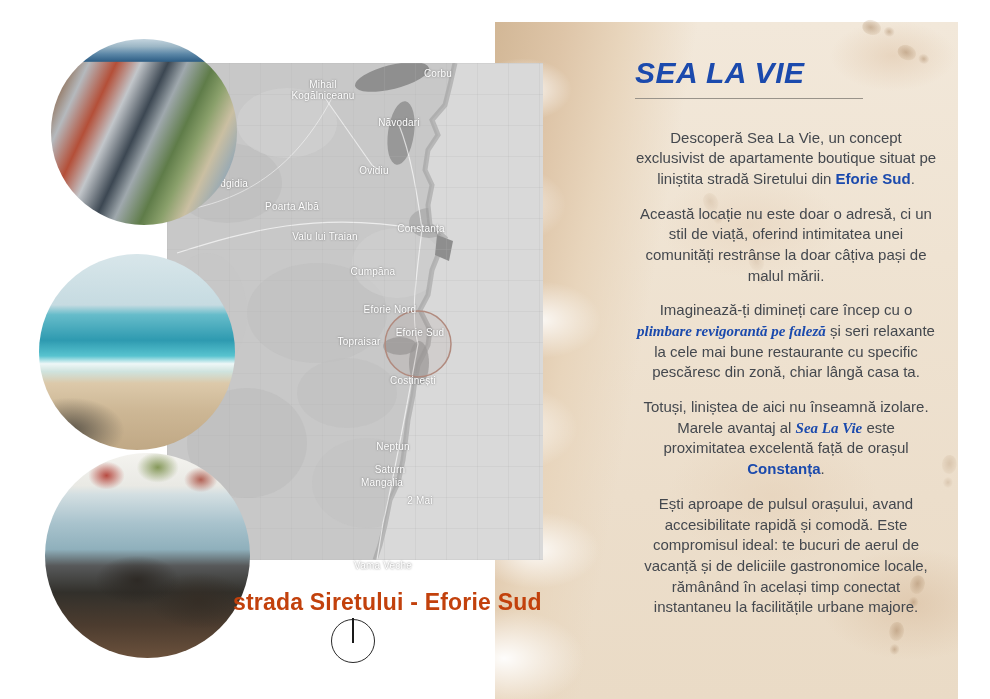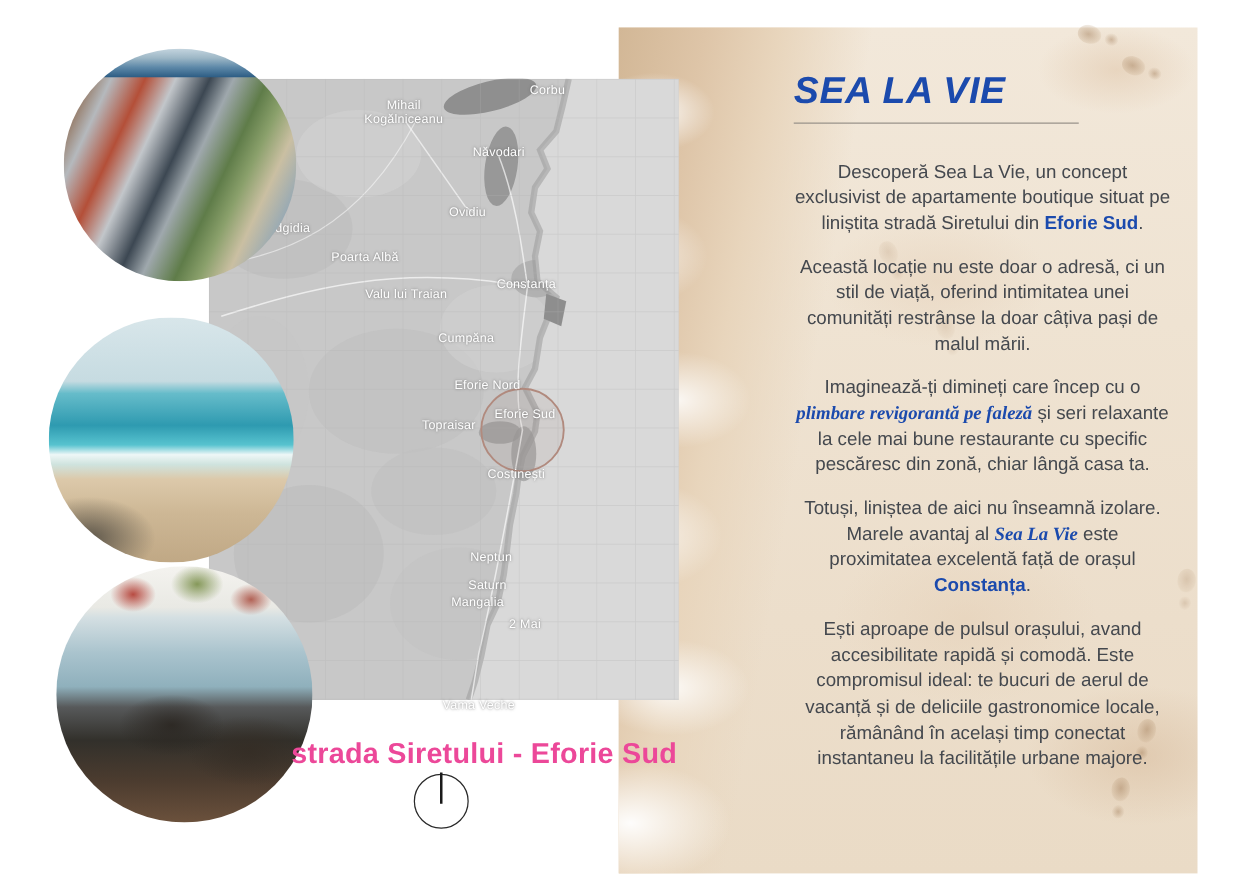--- a/index.html
+++ b/index.html
@@ -78,21 +78,21 @@
       radial-gradient(30px 22px at 55% 7%, rgba(122,143,74,.9), rgba(122,143,74,0) 70%),
       radial-gradient(24px 18px at 76% 13%, rgba(168,74,60,.85), rgba(168,74,60,0) 70%),
       radial-gradient(60px 35px at 45% 62%, rgba(40,35,30,.8), rgba(40,35,30,0) 70%),
       radial-gradient(70px 40px at 75% 72%, rgba(52,44,36,.8), rgba(52,44,36,0) 70%),
       linear-gradient(180deg, #f4f3ef 0%, #e9e9e4 16%, #d4dfe2 20%, #a9c3cd 34%, #8fb0bc 47%,
         #57595a 55%, #32302b 68%, #4c3c2f 84%, #6b513c 100%);
   }
   
   #caption{
     position:absolute;left:233px;top:589px;z-index:5;
-    font-size:23px;font-weight:700;color:#ec4899;letter-spacing:.2px;
+    font-size:23px;font-weight:700;color:#c2410c;letter-spacing:.2px;
   }
   #compass{
     position:absolute;left:331px;top:619px;width:44px;height:44px;z-index:5;
     border:1.5px solid #2a2a2a;border-radius:50%;box-sizing:border-box;background:transparent;
   }
   #compass::before{
     content:"";position:absolute;left:19.5px;top:-2px;width:2px;height:25px;background:#1a1a1a;
   }
 </style>
 </head>

